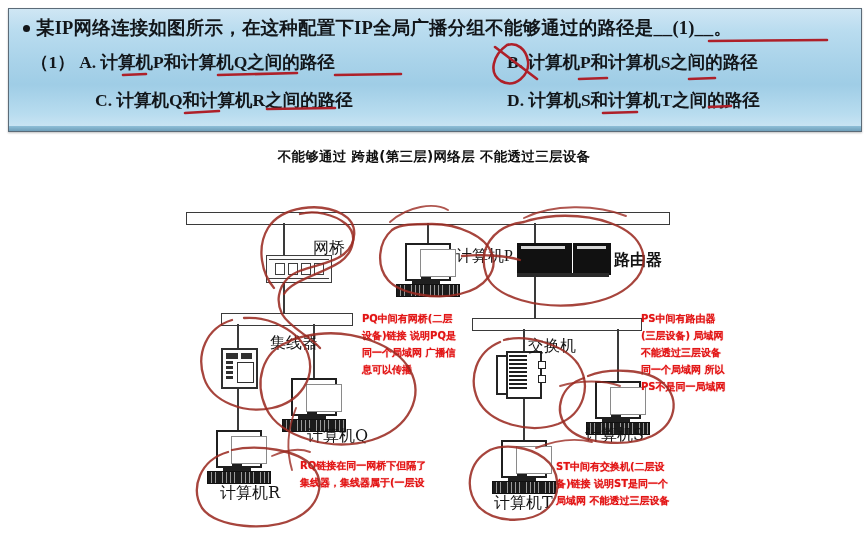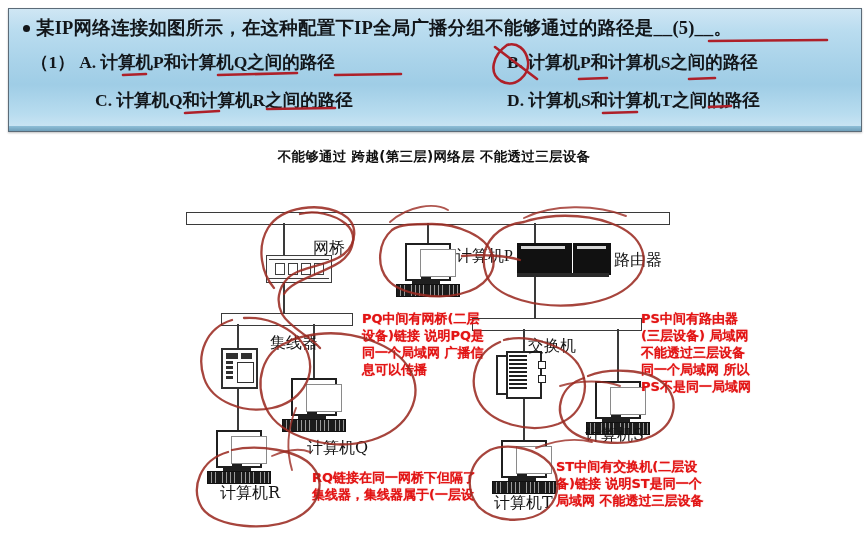--- a/index.html
+++ b/index.html
@@ -102,38 +102,38 @@
   .pc .screen{position:absolute;left:13px;top:4px;width:34px;height:26px;background:#fff;border:1.2px solid #8a8a8a;}
   .pc .neck{position:absolute;left:25px;top:34px;width:10px;height:4px;background:#1f1f1f;}
   .pc .stand{position:absolute;left:16px;top:38px;width:28px;height:3px;background:#1f1f1f;}
   .pc .kb{position:absolute;left:0;top:41px;width:62px;height:11px;background:#1b1b1b;border:1.5px solid #111;
      background-image:repeating-linear-gradient(90deg,#1b1b1b 0 3px,#9a9a9a 3px 3.8px);}
 
   
   .anno{
     position:absolute;color:#e21414;font-weight:bold;
     font-family:"DejaVu Sans","Liberation Sans",sans-serif;
-    font-size:13px;line-height:17px;white-space:nowrap;
+    font-size:10px;line-height:17px;white-space:nowrap;
     text-shadow:0 0 1px rgba(226,20,20,.6);
   }
   .anno div{white-space:nowrap;}
 
   svg.ink{position:absolute;left:0;top:0;width:868px;height:363px;overflow:visible;pointer-events:none;}
   svg.ink path{fill:none;stroke:#9b2b22;stroke-width:2.3;stroke-linecap:round;stroke-linejoin:round;opacity:.88;}
   svg.ink path.thin{stroke-width:1.9;opacity:.8;}
 </style>
 </head>
 <body>
 
 <div id="root">
 
   <div class="qpanel">
 
     <div class="qline1">
-      <span class="bullet"></span><span>某IP网络连接如图所示，在这种配置下IP全局广播分组不能够通过的路径是__(5)__。</span>
+      <span class="bullet"></span><span>某IP网络连接如图所示，在这种配置下IP全局广播分组不能够通过的路径是__(1)__。</span>
     </div>
 
     <div class="qopts">
       <div class="optrow">
         <div class="opt optA">
           <span>（1）</span>
           <span>A.</span>
           <span>计算机P和计算机Q之间的路径</span>
         </div>
         <div class="opt optB">
@@ -203,21 +203,21 @@
 
     <div class="router" style="left:517px;top:73px;">
       <div class="half" style="left:0;width:53px;">
           <div class="sh" style="left:3px;width:44px;"></div>
         </div>
       <div class="half" style="left:56px;width:36px;">
           <div class="sh" style="left:3px;width:29px;"></div>
         </div>
       <div class="base" style="width:92px;"></div>
     </div>
-    <div class="lbl big" style="left:614px;top:80px;">路由器</div>
+    <div class="lbl big" style="left:614px;top:80px;font-weight:bold;">路由器</div>
 
     <div class="pc" style="left:396px;top:73px;">
       <div class="mon">
           <div class="screen"></div>
         </div>
         <div class="neck"></div>
         <div class="stand"></div>
         <div class="kb"></div>
     </div>
     <div class="lbl big" style="left:456px;top:76px;font-family:Liberation Serif, serif;">计算机P</div>
@@ -234,21 +234,21 @@
     <div class="lbl big" style="left:270px;top:163px;">集线器</div>
 
     <div class="pc" style="left:282px;top:208px;">
       <div class="mon">
           <div class="screen"></div>
         </div>
         <div class="neck"></div>
         <div class="stand"></div>
         <div class="kb"></div>
     </div>
-    <div class="lbl big" style="left:307px;top:256px;margin-top:12px;">计算机Q</div>
+    <div class="lbl big" style="left:307px;top:256px;">计算机Q</div>
 
     <div class="pc" style="left:207px;top:260px;">
       <div class="mon">
           <div class="screen"></div>
         </div>
         <div class="neck"></div>
         <div class="stand"></div>
         <div class="kb"></div>
     </div>
     <div class="lbl big" style="left:220px;top:313px;">计算机R</div>
@@ -290,21 +290,21 @@
     </div>
 
     <div class="anno" style="left:641px;top:140px;">
       <div>PS中间有路由器</div>
       <div>(三层设备) 局域网</div>
       <div>不能透过三层设备</div>
       <div>同一个局域网 所以</div>
       <div>PS不是同一局域网</div>
     </div>
 
-    <div class="anno" style="left:312px;top:287px;margin-top:12px;">
+    <div class="anno" style="left:300px;top:287px;">
       <div>RQ链接在同一网桥下但隔了</div>
       <div>集线器，集线器属于(一层设</div>
     </div>
 
     <div class="anno" style="left:556px;top:288px;">
       <div>ST中间有交换机(二层设</div>
       <div>备)链接 说明ST是同一个</div>
       <div>局域网 不能透过三层设备</div>
     </div>
 

